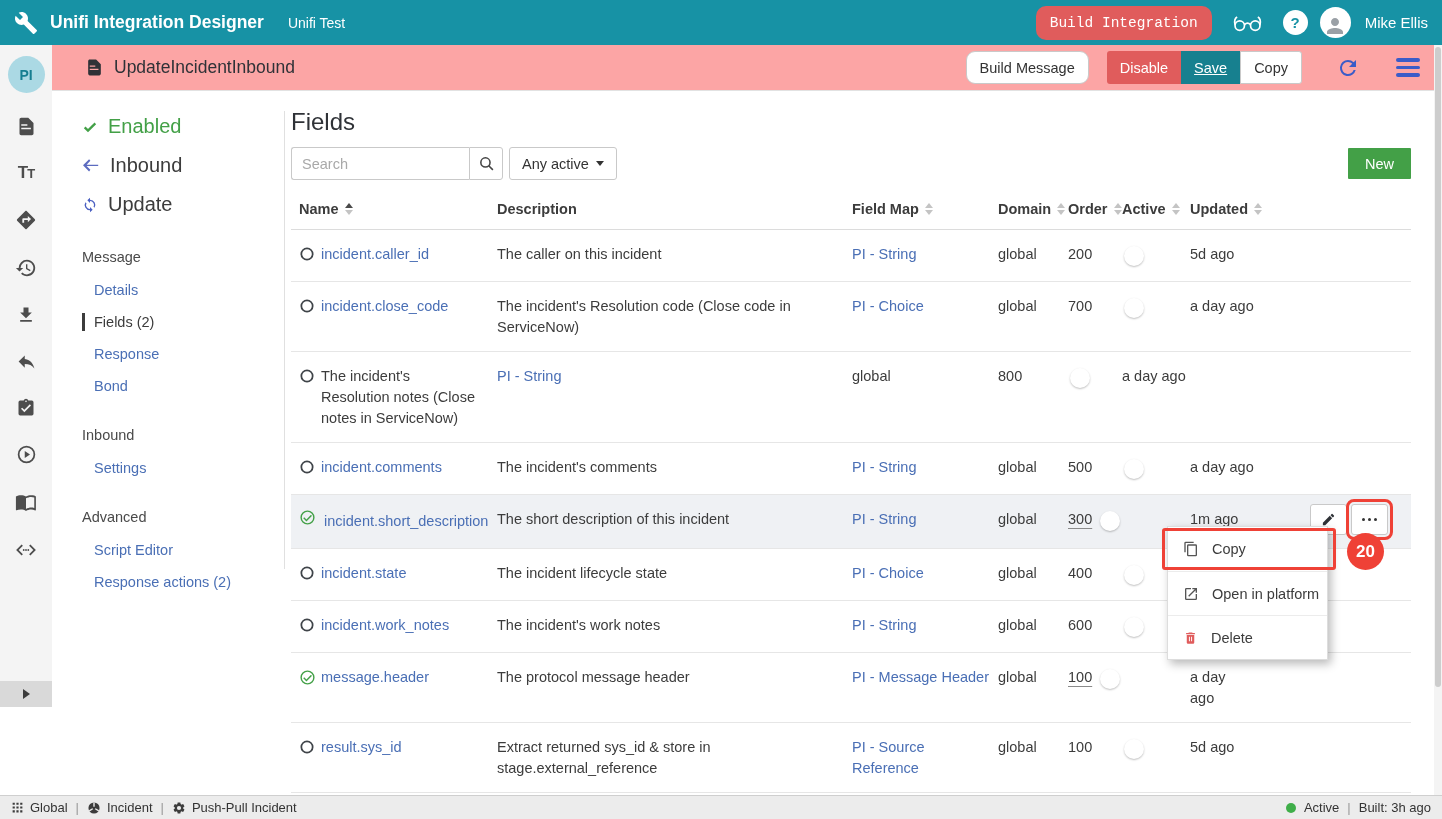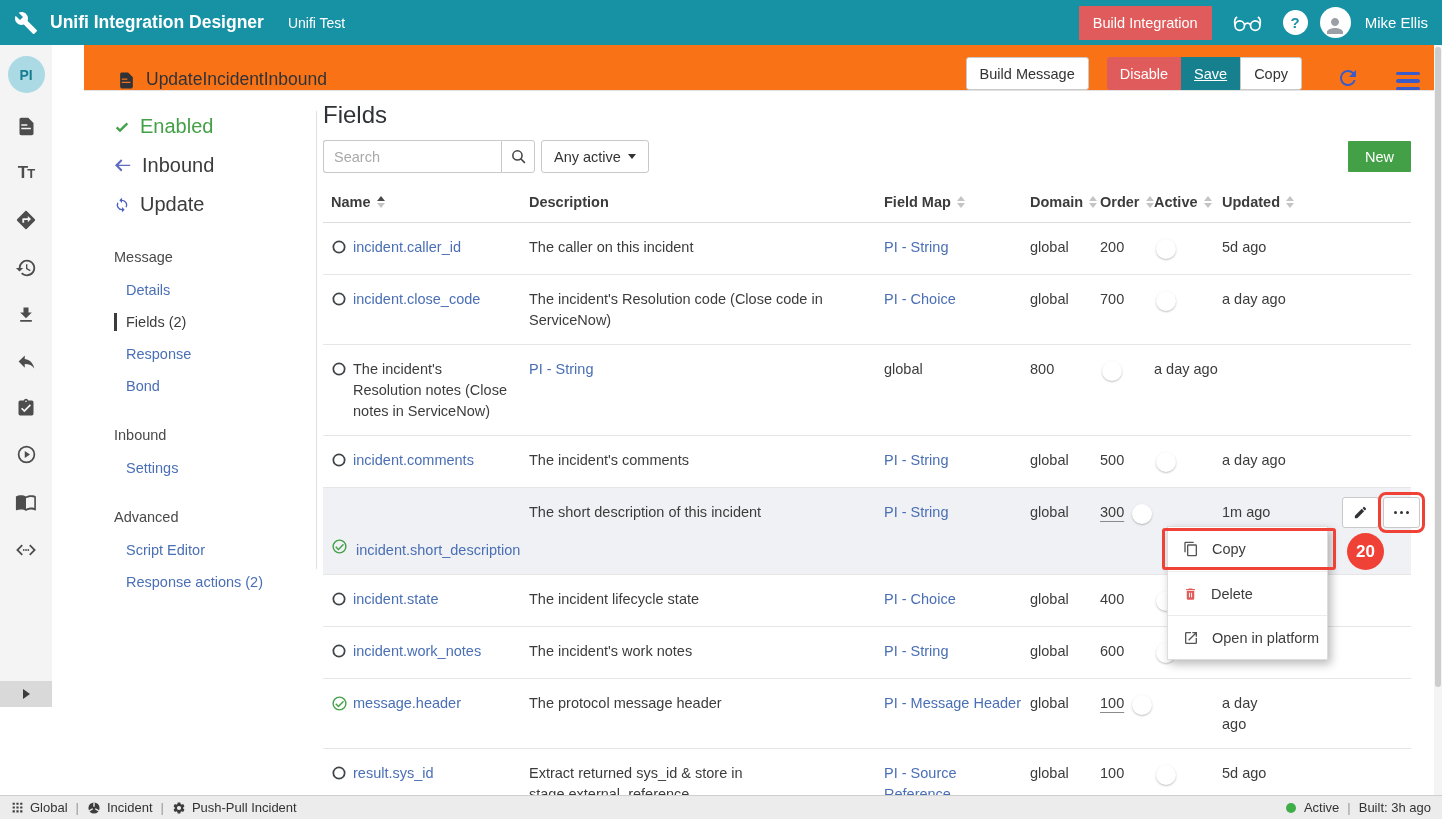--- a/index.html
+++ b/index.html
@@ -4,28 +4,28 @@
 <style>
   * { margin:0; padding:0; box-sizing:border-box; }
   body { font-family:"Liberation Sans", sans-serif; background:#fff; }
   .app { width:1442px; height:819px; position:relative; overflow:hidden; background:#fff; }
 
   
   .navbar { height:45px; background:#1792A5; display:flex; align-items:center; padding:0 14px; gap:12px; color:#fff; }
   .nav-title { font-size:17.5px; font-weight:700; white-space:nowrap; }
   .nav-workspace { font-size:14px; margin-left:12px; }
   .spacer { flex:1; }
-  .btn-build-integration { background:#E05C5C; color:#fff; border:none; border-radius:1px; padding:9px 14px; font-size:14.5px; font-family:Liberation Sans, sans-serif; cursor:pointer; }
+  .btn-build-integration { background:#E05C5C; color:#fff; border:none; border-radius:10px; padding:9px 14px; font-size:14.5px; font-family:Liberation Mono, monospace; cursor:pointer; }
   .nav-icon { display:flex; align-items:center; justify-content:center; margin:0 8px; cursor:pointer; }
   .help-circle { width:25px; height:25px; border-radius:50%; background:#fff; color:#1792A5; font-weight:700; font-size:15px; display:flex; align-items:center; justify-content:center; cursor:pointer; }
   .avatar { width:31px; height:31px; border-radius:50%; background:#fff; display:flex; align-items:flex-end; justify-content:center; overflow:hidden; cursor:pointer; }
   .user-name { font-size:15px; margin-left:2px; }
 
   
-  .main-row { display:flex; height:662px; position:relative;gap:32px; }
+  .main-row { display:flex; height:662px; position:relative; }
 
   
   .rail { width:52px; background:#f4f4f4; display:flex; flex-direction:column; align-items:center; position:relative; flex:none; }
   .pi-avatar { width:37px; height:37px; border-radius:50%; background:#ABD9E4; color:#177E91; font-weight:700; font-size:14px; display:flex; align-items:center; justify-content:center; margin-top:11px; flex:none; }
   .rail-icons { margin-top:23px; display:flex; flex-direction:column; gap:26px; align-items:center; }
   .rail-icons svg { display:block; }
   .rail-tt { font-size:17px; font-weight:700; color:#4d4d4d; letter-spacing:-1px; }
   .rail-tt small { font-size:13px; font-weight:700; }
   .rail-expand { position:absolute; bottom:0; left:0; width:52px; height:26px; background:#d9d9d9; display:flex; align-items:center; justify-content:center; cursor:pointer; }
   .tri-right { width:0; height:0; border-top:5px solid transparent; border-bottom:5px solid transparent; border-left:7px solid #3c3c3c; }
@@ -37,36 +37,36 @@
   .side-item.enabled { color:#43A047; }
   .side-section { margin-top:16px; }
   .side-section-title { padding:9px 0 9px 30px; color:#4a4a4a; font-size:14.5px; }
   .side-link { padding:8px 0 8px 42px; font-size:14.5px; color:#4a6fb5; cursor:pointer; position:relative; }
   .side-link.active { color:#3c3c3c; }
   .side-link.active::before { content:''; position:absolute; left:30px; top:7px; bottom:7px; width:3px; background:#3c3c3c; }
 
   .content-col { flex:1; display:flex; flex-direction:column; min-width:0; }
 
   
-  .subheader { height:46px; background:#f97316; border-bottom:1px solid #e2e2e2; display:flex; align-items:flex-end; padding:0 16px 0 33px; gap:10px; flex:none; }
+  .subheader { height:46px; background:#fca5a5; border-bottom:1px solid #e2e2e2; display:flex; align-items:center; padding:0 16px 0 33px; gap:10px; flex:none; }
   .page-title { font-size:17.5px; color:#2f3237; }
-  .btn { height:33px; font-size:14.5px; border-radius:3px; padding:0 13px; font-family:inherit; cursor:pointer; }
+  .btn { height:33px; font-size:14.5px; border-radius:9px; padding:0 13px; font-family:inherit; cursor:pointer; }
   .btn-outline { background:#fff; border:1px solid #c9c9c9; color:#333; }
   .btn-group { display:flex; margin-left:8px; }
   .btn-danger { background:#E05C5C; color:#fff; border:none; border-radius:3px 0 0 3px; }
   .btn-save { background:#17808F; color:#fff; border:none; border-radius:0;text-decoration:underline; }
   .btn-copy { background:#fff; border:1px solid #c9c9c9; color:#333; border-radius:0 3px 3px 0; }
   .toolbar-icon { margin-left:24px; cursor:pointer; display:flex; }
   .hamburger { display:flex; flex-direction:column; gap:4px; margin-left:26px; margin-right:6px; cursor:pointer; }
   .hamburger span { width:24px; height:3.5px; background:#3B5CC8; border-radius:2px; }
 
   
   .body-row { flex:1; display:flex; min-height:0; }
   .main { flex:1; position:relative; padding-left:6px; min-width:0; }
-  .fields-title { font-size:24px; color:#2f3237; font-weight:500; margin-top:10px; }
+  .fields-title { font-size:24px; color:#2f3237; font-weight:500; margin-top:17px; }
   .controls { display:flex; align-items:center; margin-top:11px; margin-right:31px; }
   .search-input { width:178px; height:33px; border:1px solid #c9c9c9; border-right:none; border-radius:3px 0 0 3px; padding:0 10px; font-size:14.5px; font-family:inherit; color:#555; }
   .search-input::placeholder { color:#a9a9a9; }
   .search-btn { width:34px; height:33px; border:1px solid #c9c9c9; background:#fff; border-radius:0 3px 3px 0; display:flex; align-items:center; justify-content:center; cursor:pointer; }
   .filter-btn { margin-left:6px; height:33px; border:1px solid #c9c9c9; border-radius:3px; background:#fff; padding:0 12px; font-size:14.5px; font-family:inherit; color:#333; display:flex; align-items:center; gap:7px; cursor:pointer; }
   .caret-down { width:0; height:0; border-left:4.5px solid transparent; border-right:4.5px solid transparent; border-top:5px solid #333; }
   .new-btn { height:31px; background:#43A047; color:#fff; border:none; border-radius:1px; padding:0 17px; font-size:14.5px; font-family:inherit; cursor:pointer; }
 
   
   .table { margin-top:21px; margin-right:31px; }
@@ -80,21 +80,21 @@
   .sort .dn { border-top:5px solid #c4c4c4; }
   .sort .up.on { border-bottom-color:#4a4a4a; }
 
   .trow { border-bottom:1px solid #e6e6e6; font-size:14.5px; color:#3c3c3c; line-height:1.45; }
   .trow > div { padding-top:14px; padding-bottom:13px; }
   .trow.highlight { background:#eff1f4; }
   .cell-status { padding-left:8px; padding-top:16px !important; }
   .status-icon .g-act { display:none; }
   .status-icon.active .g-act { display:inline; }
   .cell-name { color:#4a6fb5; padding-right:8px; cursor:pointer; }
-  .cell-namewrap { grid-column:1/3; padding-left:8px; padding-right:8px; color:#4a6fb5; cursor:pointer;margin-top:36px; }
+  .cell-namewrap { grid-column:1/3; padding-left:8px; padding-right:8px; color:#4a6fb5; cursor:pointer; }
   .cell-namewrap .status-icon { margin-right:8px; }
   .cell-desc { padding-right:20px; }
   .cell-map { color:#4a6fb5; padding-right:8px; cursor:pointer; }
   .cell-order.linked { text-decoration:underline; text-underline-offset:4px; text-decoration-color:#8a8a8a; cursor:pointer; }
   .toggle { width:42px; height:24px; border-radius:12px; background:#d8d8d8; position:relative; cursor:pointer; margin-top:-1px; }
   .toggle::after { content:''; position:absolute; left:2px; top:2px; width:20px; height:20px; border-radius:50%; background:#fff; box-shadow:0 1px 2px rgba(0,0,0,.25); }
   .toggle.on { background:#5CBC78; }
   .toggle.on::after { left:auto; right:2px; }
   .w48 { max-width:52px; }
   .cell-actions { display:flex; gap:4px; padding-top:9px !important; padding-left:10px; align-items:flex-start; }
@@ -490,30 +490,30 @@
 
   <div class="context-menu">
     <div class="menu-item">
       <div class="copy-highlight"></div>
       <svg width="16" height="16" viewBox="0 0 24 24">
           <path fill="#555" d="M16 1H4a2 2 0 0 0-2 2v14h2V3h12V1zm3 4H8a2 2 0 0 0-2 2v14a2 2 0 0 0 2 2h11a2 2 0 0 0 2-2V7a2 2 0 0 0-2-2zm0 16H8V7h11v14z"></path>
         </svg>
       <span>Copy</span>
     </div>
     <div class="menu-item">
+      <svg width="16" height="16" viewBox="0 0 24 24">
+          <path fill="#555" d="M19 19H5V5h7V3H5a2 2 0 0 0-2 2v14a2 2 0 0 0 2 2h14a2 2 0 0 0 2-2v-7h-2v7zM14 3v2h3.6l-9.8 9.8 1.4 1.4L19 6.4V10h2V3h-7z"></path>
+        </svg>
+      <span>Open in platform</span>
+    </div>
+    <div class="menu-item">
       <svg width="15" height="16" viewBox="0 0 24 24">
           <path fill="#E05C5C" d="M6 19a2 2 0 0 0 2 2h8a2 2 0 0 0 2-2V7H6v12zm3.5-9h1.5v7H9.5v-7zm3.5 0h1.5v7H13v-7zM19 4h-3.5l-1-1h-5l-1 1H5v2h14V4z"></path>
         </svg>
       <span>Delete</span>
-    </div>
-    <div class="menu-item">
-      <svg width="16" height="16" viewBox="0 0 24 24">
-          <path fill="#555" d="M19 19H5V5h7V3H5a2 2 0 0 0-2 2v14a2 2 0 0 0 2 2h14a2 2 0 0 0 2-2v-7h-2v7zM14 3v2h3.6l-9.8 9.8 1.4 1.4L19 6.4V10h2V3h-7z"></path>
-        </svg>
-      <span>Open in platform</span>
     </div>
   </div>
   <div class="step-badge">20</div>
 
   <div class="scrollbar">
     <div class="scroll-thumb"></div>
   </div>
 
   <div class="statusbar">
     <span class="sb-item">

